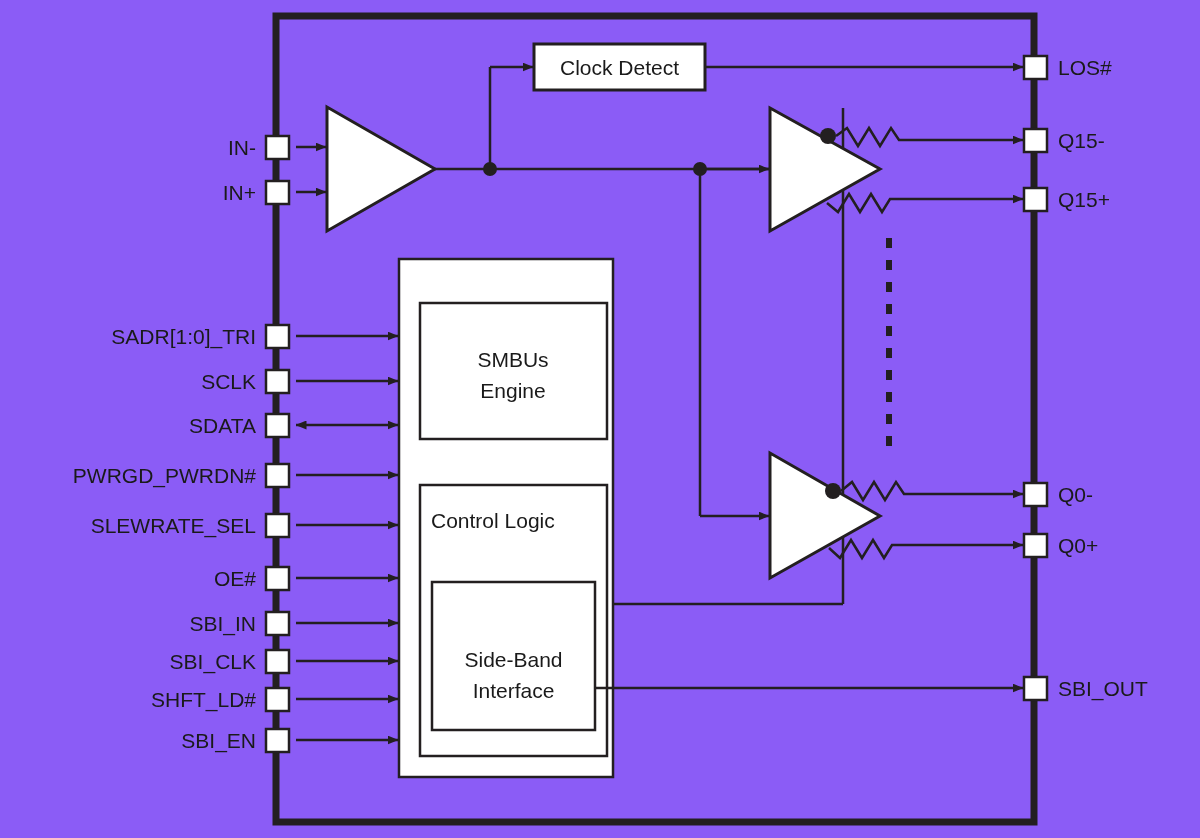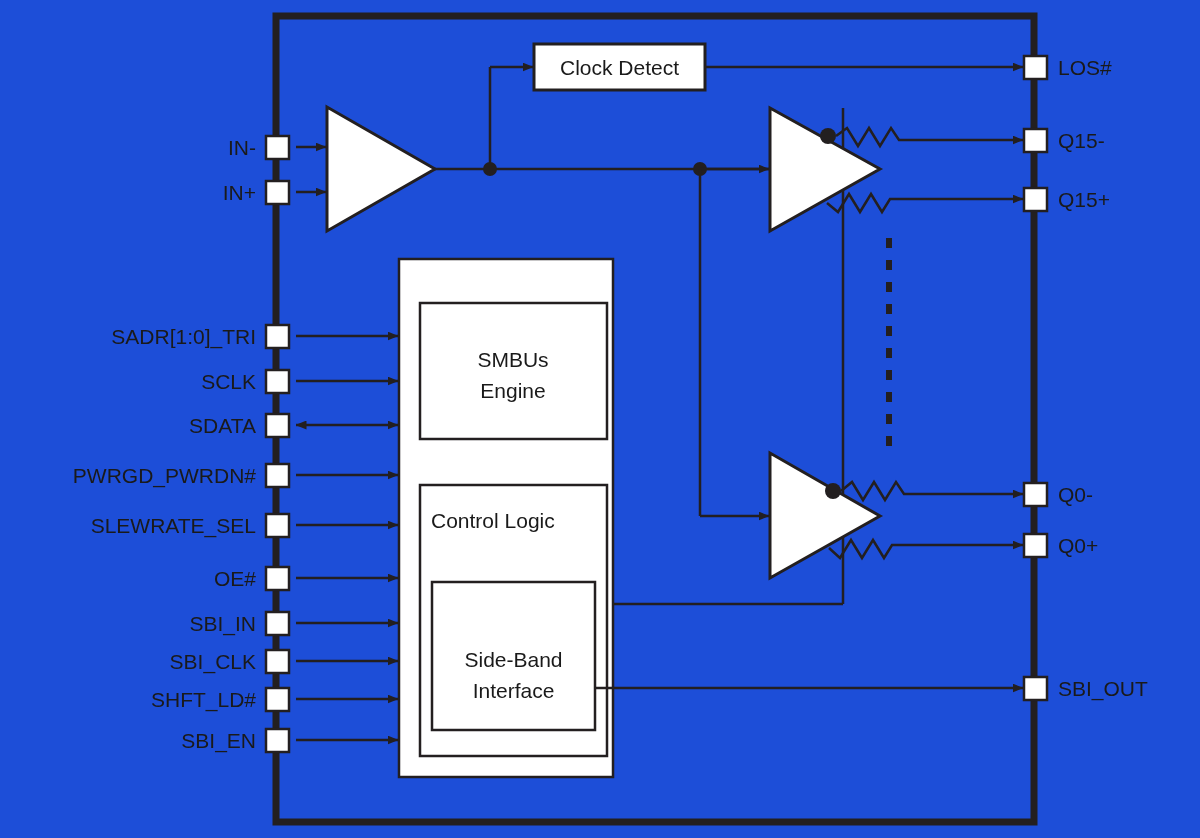--- a/index.html
+++ b/index.html
@@ -1,20 +1,20 @@
 <!DOCTYPE html>
 <html><head>
 <meta charset="utf-8">
 <style>
   html,body{margin:0;padding:0;background:#ffffff;}
   #page{
     position:relative;
     width:1200px;
     height:838px;
-    background:#1d4ed8;
+    background:#8b5cf6;
     font-family:"Liberation Sans", sans-serif;
     overflow:hidden;
   }
   svg{display:block;}
   .lbl{
     font-family:"Liberation Sans", sans-serif;
     font-size:21px;
     fill:#1a1a1a;
   }
   .lbl-r{text-anchor:end;}

